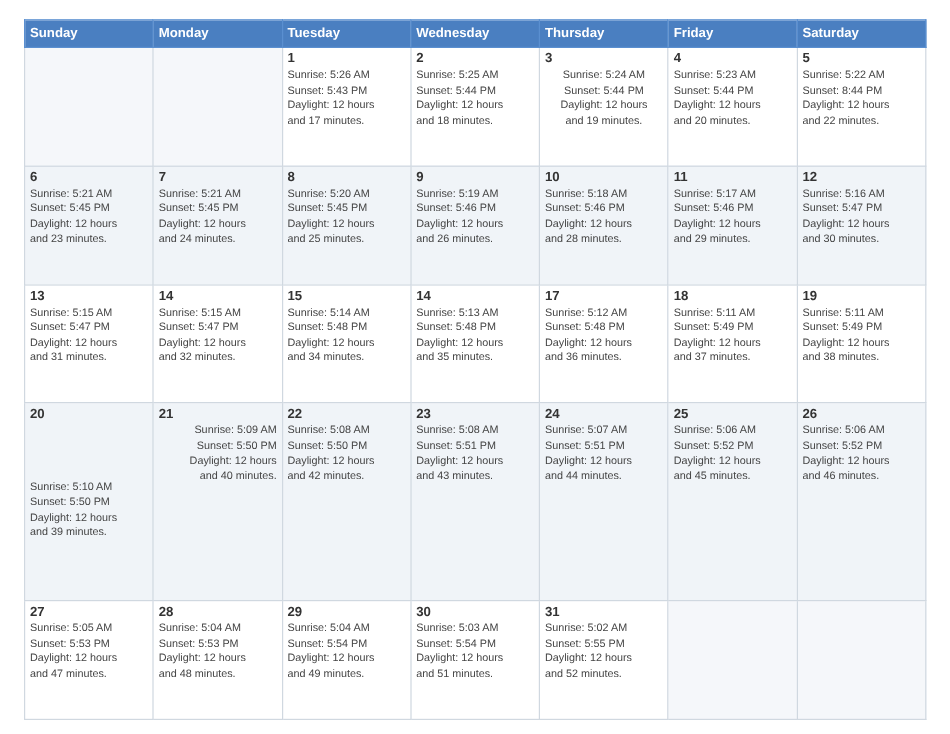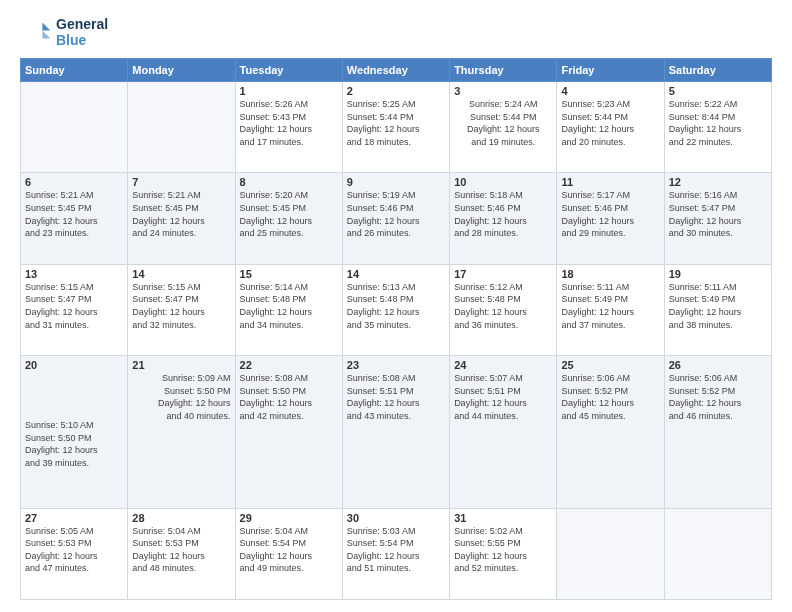--- a/index.html
+++ b/index.html
@@ -84,37 +84,20 @@
       line-height: 1.4;
     }
     .row-shade td {
       background: #f0f4f8;
     }
   </style>
 </head>
 <body>
 
 <div class="page">
-  <div class="header">
-    <div class="logo">
-      <svg class="logo-icon" viewBox="0 0 40 40">
-
-        <polygon points="28,8 38,18 28,18" fill="#4a8bc4"></polygon>
-        <polygon points="28,18 38,28 28,28" fill="#4a8bc4" opacity="0.6"></polygon>
-      </svg>
-      <div>
-        <div style="font-size:14px;font-weight:bold;color:#1a3a5c;">General</div>
-        <div style="font-size:14px;font-weight:bold;color:#4a8bc4;">Blue</div>
-      </div>
-    </div>
-    <div class="title-area">
-      <div class="month-title"></div>
-      <div class="location"></div>
-    </div>
-  </div>
 
   <table class="calendar">
     <thead>
       <tr>
       <th>Sunday</th>
           <th>Monday</th>
           <th>Tuesday</th>
           <th>Wednesday</th>
           <th>Thursday</th>
           <th>Friday</th>

